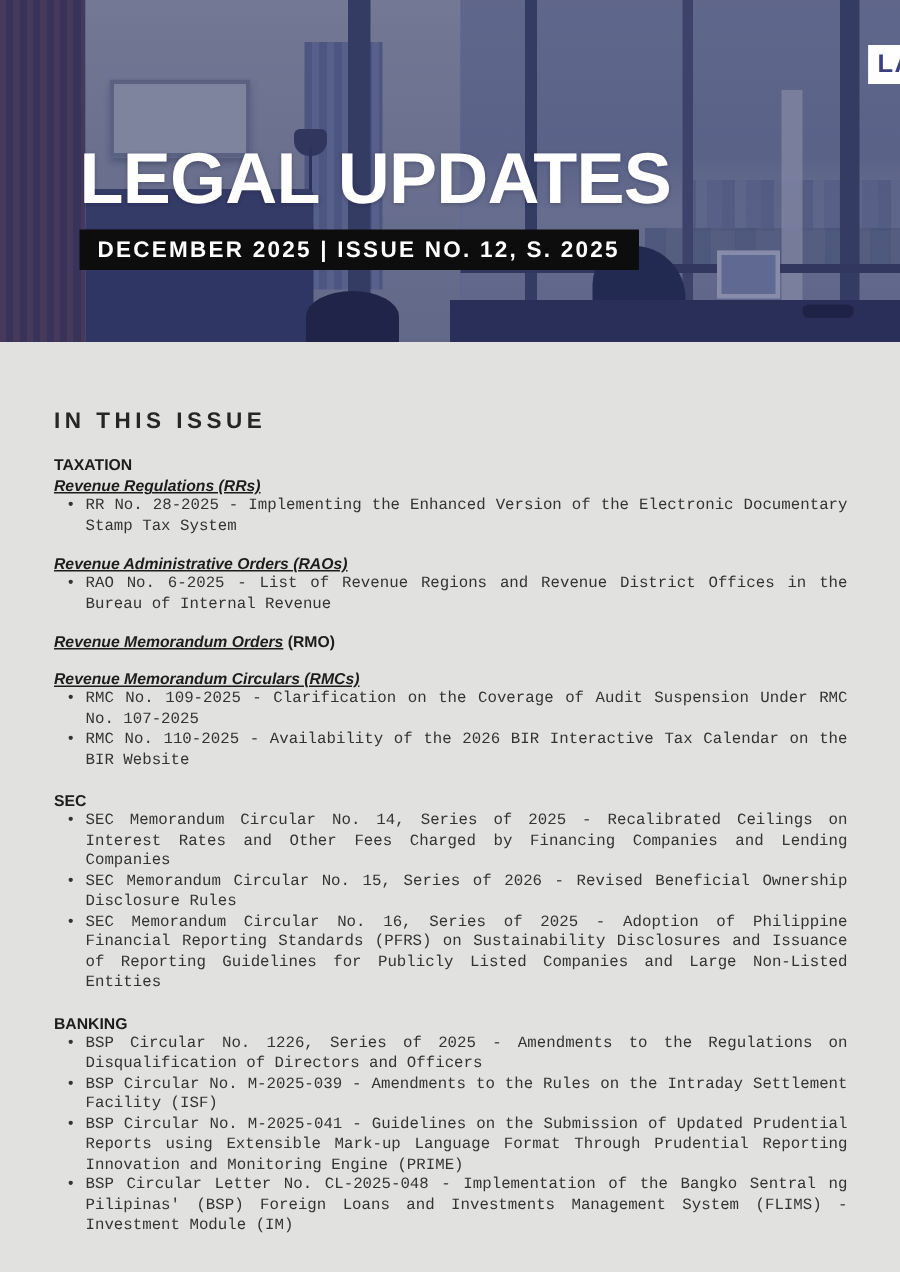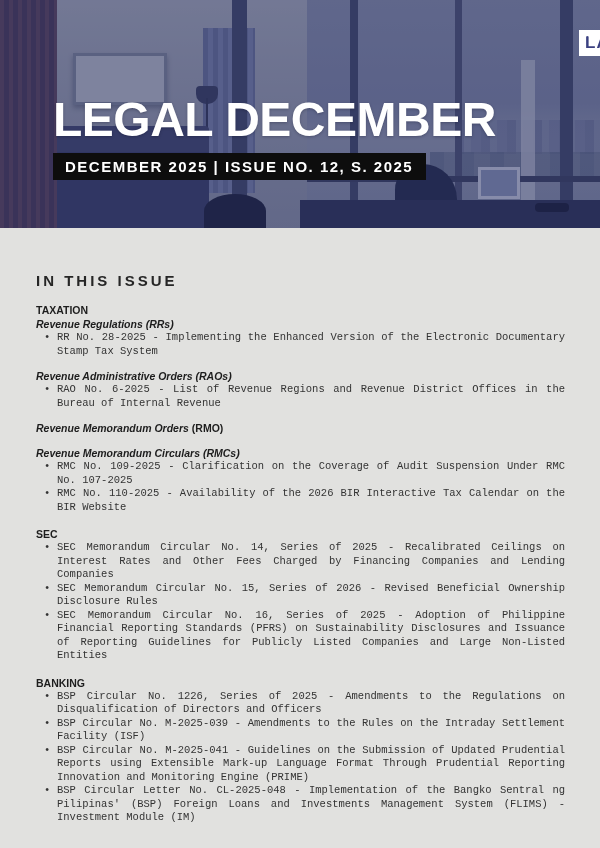--- a/index.html
+++ b/index.html
@@ -55,21 +55,21 @@
       font-size:15px; font-weight:bold; letter-spacing:1.5px; padding:5px 13px 5px 12px; white-space:nowrap; }
 
   
   main { padding:44px 35px 0 36px; height:642px; background:#e1e1df; }
   main h2 { font-size:15px; font-weight:bold; letter-spacing:3px; color:#262626; margin-bottom:14px; }
   .section { margin-bottom:13px; }
   .section-title { font-size:10.5px; font-weight:bold; color:#1d1d1d; line-height:14px; }
   .group { margin-bottom:11px; }
   .group:last-child { margin-bottom:0; }
   .group-subtitle { font-size:10.5px; font-weight:bold; color:#1d1d1d; line-height:14px; }
-  .group-subtitle em { font-style:italic; }
+  .group-subtitle em { font-style:italic;text-decoration:underline; }
   ul.updates { list-style:none; }
   ul.updates li { position:relative; padding-left:21px; font-size:10.5px; line-height:13.5px;
       color:#333; text-align:justify;font-family:Liberation Mono, monospace; }
   ul.updates li::before { content:"\2022"; position:absolute; left:8px; top:0; color:#333; }
 
   
   footer { height:65px; background:#3a4080; display:flex; align-items:center; padding-left:78px; }
   .contact-label { color:#fff; font-size:11px; font-weight:normal; letter-spacing:.5px;
       align-self:flex-start; margin-top:13px; white-space:nowrap; }
   .footer-divider { width:2px; height:46px; background:#fff; margin:0 13px 0 16px; flex:none; }
@@ -113,21 +113,21 @@
     <div class="ph-overlay"></div>
 
     <div class="logo">
       <div class="logo-row">
         <span class="logo-gse">GSE</span>
         <span class="logo-law">LAW</span>
       </div>
       <div class="logo-sub">GERODIAS SUCHIANCO ESTRELLA</div>
     </div>
 
-    <h1>LEGAL DECEMBER</h1>
+    <h1>LEGAL UPDATES</h1>
     <div class="issue-banner">DECEMBER 2025 | ISSUE NO. 12, S. 2025</div>
   </header>
 
   <main>
     <h2>IN THIS ISSUE</h2>
     <div id="sections">
         <section class="section">
           <div class="section-title">TAXATION</div>
           <div class="group">
             <div class="group-subtitle"><em>Revenue Regulations (RRs)</em></div>

